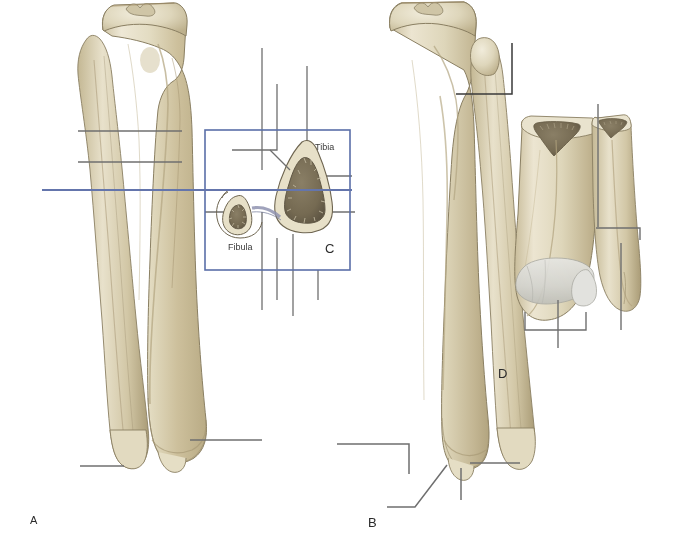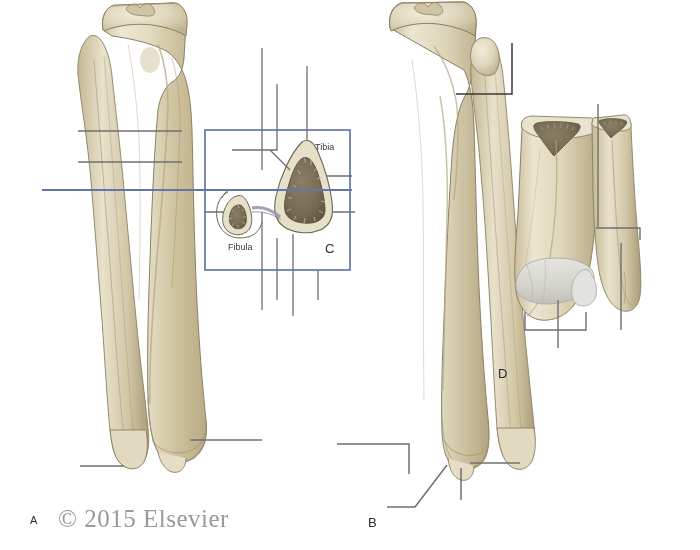--- a/index.html
+++ b/index.html
@@ -319,15 +319,14 @@
   <div class="inset-label" style="left:228px;top:242px;text-align:right;">Fibula</div>
 
   <div class="inset-letter" style="left:325px;top:241px;">C</div>
 
   <div class="panel-letter" style="left:30px;top:514px;font-size:11px;">A</div>
 
   <div class="panel-letter" style="left:368px;top:515px;">B</div>
 
   <div class="panel-letter" style="left:498px;top:366px;">D</div>
 
-  <div class="copyright">© 2015 Elsevier</div>
 
 </div>
 
 </body></html>

